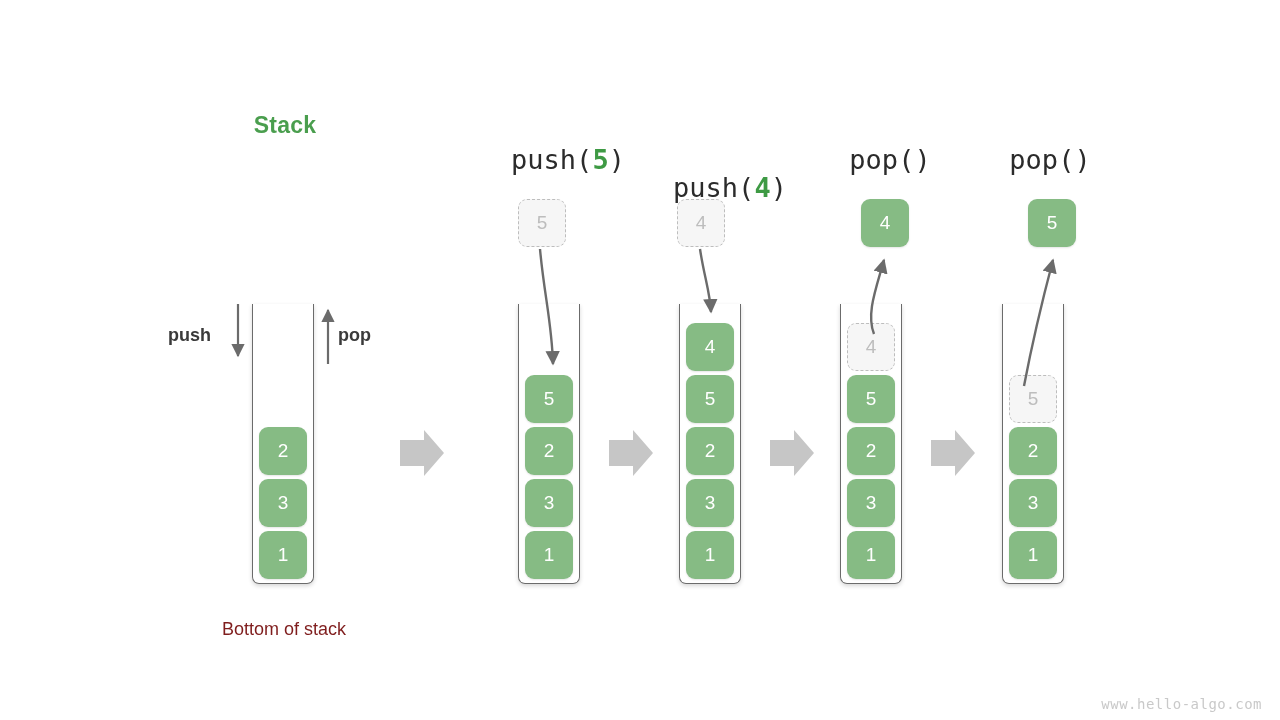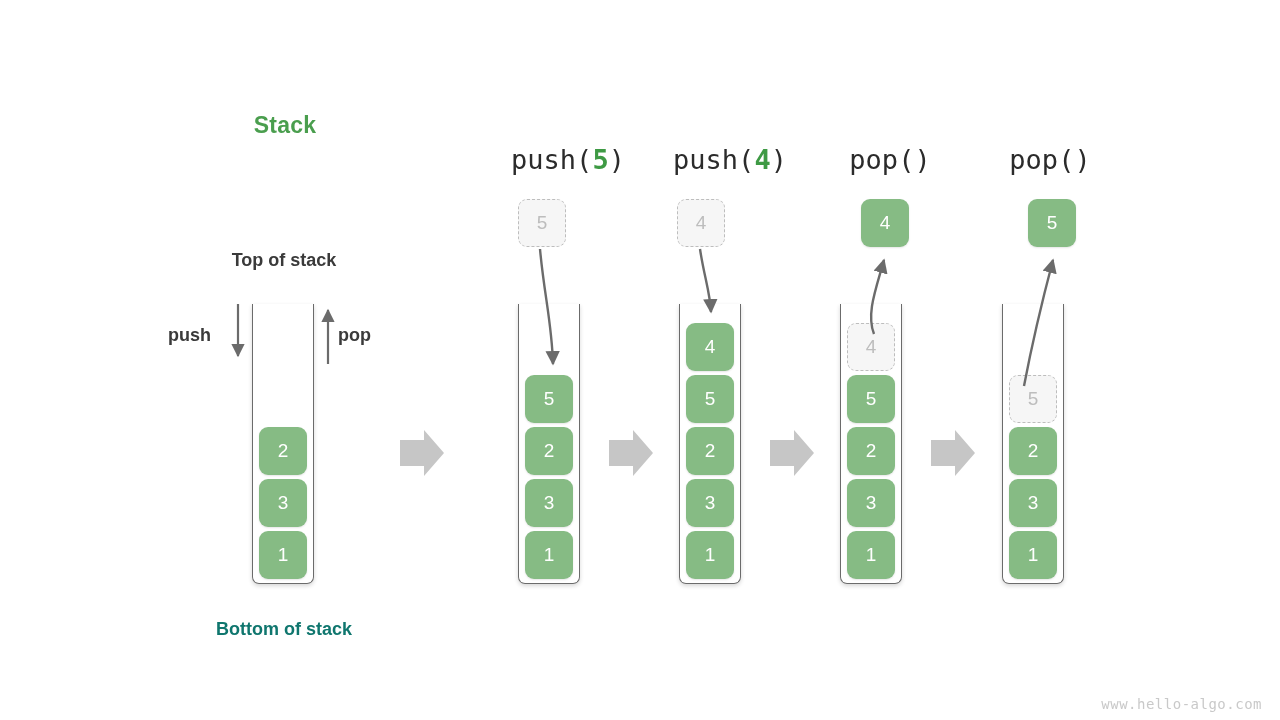--- a/index.html
+++ b/index.html
@@ -41,22 +41,22 @@
     font-size: 18px;
     font-weight: bold;
     color: #3a3a3a;
   }
   .label-bottom {
     position: absolute;
     left: 154px; top: 615px;
     width: 260px;
     text-align: center;
     font-size: 18px;
-    font-weight: bold;
-    color: #0f766e;
+    font-weight: normal;
+    color: #7f1d1d;
   }
   .label-push {
     position: absolute;
     left: 168px; top: 321px;
     font-size: 18px;
     font-weight: bold;
     color: #3a3a3a;
   }
   .label-pop {
     position: absolute;
@@ -137,21 +137,20 @@
     pointer-events: none;
   }
 </style>
 </head>
 <body>
 
 <div class="canvas">
 
   <div class="title-stack">Stack</div>
 
-  <div class="label-top">Top of stack</div>
   <div class="label-bottom">Bottom of stack</div>
   <div class="label-push">push</div>
   <div class="label-pop">pop</div>
 
   <div class="stack-wrap">
     <div class="container-box" style="left:252px; top:300px; width:62px; height:280px;"></div>
     <div class="block" style="left:259px; top:423px;">2</div>
     <div class="block" style="left:259px; top:475px;">3</div>
     <div class="block" style="left:259px; top:527px;">1</div>
   </div>
@@ -160,21 +159,21 @@
     <div class="op-label" style="left:468px;"><span>push</span>(<span class="arg">5</span>)</div>
     <div class="block ghost" style="left:518px; top:195px;">5</div>
     <div class="container-box" style="left:518px; top:300px; width:62px; height:280px;"></div>
     <div class="block" style="left:525px; top:371px;">5</div>
     <div class="block" style="left:525px; top:423px;">2</div>
     <div class="block" style="left:525px; top:475px;">3</div>
     <div class="block" style="left:525px; top:527px;">1</div>
   </div>
 
   <div class="stack-wrap">
-    <div class="op-label" style="left:630px;"><span>push</span>(<span class="arg">4</span>)</div>
+    <div class="op-label" style="left:630px;margin-top:28px;"><span>push</span>(<span class="arg">4</span>)</div>
     <div class="block ghost" style="left:677px; top:195px;">4</div>
     <div class="container-box" style="left:679px; top:300px; width:62px; height:280px;"></div>
     <div class="block" style="left:686px; top:319px;">4</div>
     <div class="block" style="left:686px; top:371px;">5</div>
     <div class="block" style="left:686px; top:423px;">2</div>
     <div class="block" style="left:686px; top:475px;">3</div>
     <div class="block" style="left:686px; top:527px;">1</div>
   </div>
 
   <div class="stack-wrap">

